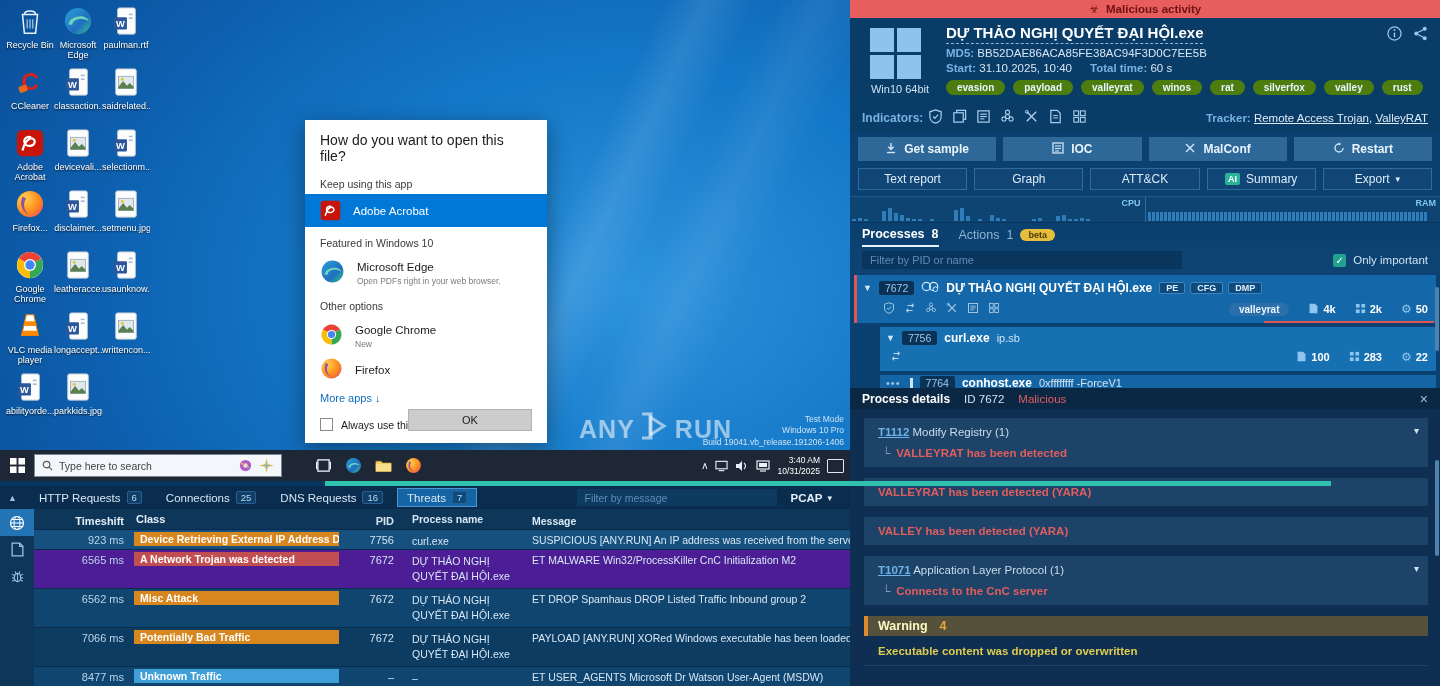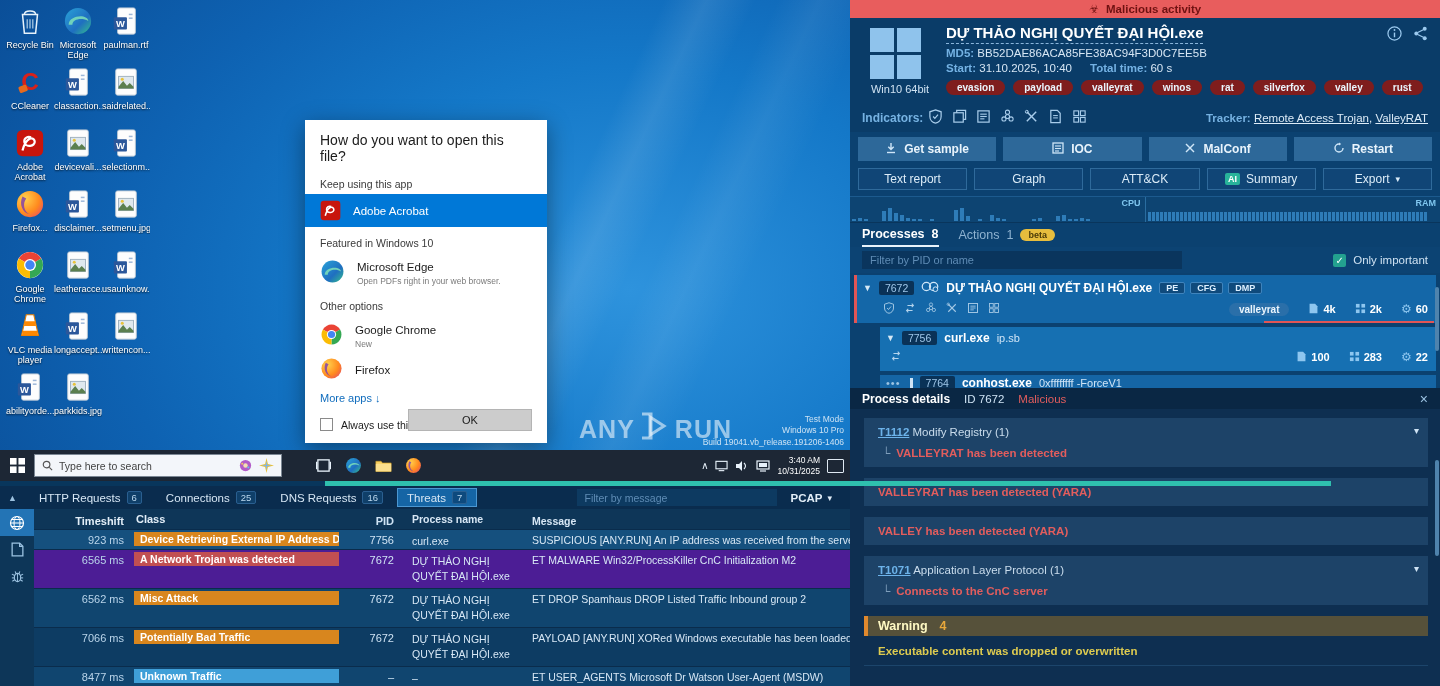--- a/index.html
+++ b/index.html
@@ -86,21 +86,21 @@
 .banner{height:18px;background:#e85d5d;display:flex;align-items:center;justify-content:center;gap:7px;color:#6f1212;font-weight:bold;font-size:11.5px}
 .fileblock{position:relative;height:86px;background:#0a3c68;padding:6px 10px 0 96px}
 .winlogo{position:absolute;left:20px;top:10px;display:grid;grid-template-columns:24px 24px;grid-auto-rows:24px;gap:3px}
 .winlogo i{background:#8fc3ec;display:block}
 .os-label{position:absolute;left:12px;top:65px;width:76px;text-align:center;font-size:11px;color:#cfe2f2}
 .f-title{display:inline-block;font-size:15px;font-weight:bold;color:#fff;border-bottom:1px dashed #8ab6dc;padding-bottom:2px;white-space:nowrap}
 .f-meta{font-size:11.5px;margin-top:3px;color:#d6e6f4}
 .f-meta b{color:#74b2e4}
 .f-meta .sp{display:inline-block;width:18px}
 .tagrow{display:flex;gap:8px;margin-top:6px}
-.pill{background:#7f1d1d;color:#eaf5fd;font-size:10px;font-weight:bold;padding:2px 11px;border-radius:10px;cursor:pointer}
+.pill{background:#4d7c0f;color:#eaf5fd;font-size:10px;font-weight:bold;padding:2px 11px;border-radius:10px;cursor:pointer}
 .hd-ic{position:absolute;top:8px;color:#9ccaef;cursor:pointer}
 .ind-row{height:28px;display:flex;align-items:center;gap:5px;padding:0 12px;background:#0a3c68}
 .ind-row .lbl{color:#76b2e2;font-weight:bold;font-size:12px}
 .ind-row svg{width:15px;height:15px;cursor:pointer}
 .tracker{margin-left:auto;font-size:11.5px}
 .tracker b{color:#76b2e2}
 .tracker a{color:#dcebf7;text-decoration:underline;cursor:pointer}
 .btnrow{display:flex;gap:7px;padding:5px 8px 2px}
 .btn1{flex:1;height:24px;background:#2d6899;color:#e9f4fc;font-size:12px;font-weight:bold;display:flex;align-items:center;justify-content:center;gap:7px;cursor:pointer}
 .btn2{flex:1;height:22px;background:rgba(22,76,126,.45);border:1px solid #2f6a9b;color:#dcecf8;font-size:12px;display:flex;align-items:center;justify-content:center;gap:6px;cursor:pointer}
@@ -1004,21 +1004,21 @@
               <span><svg viewBox="0 0 12 12" width="11" height="11">
                   <rect x="1" y="1" width="4" height="4" fill="#8ec6ef"></rect>
                   <rect x="7" y="1" width="4" height="4" fill="#8ec6ef"></rect>
                   <rect x="1" y="7" width="4" height="4" fill="#8ec6ef"></rect>
                   <rect x="7" y="7" width="4" height="4" fill="#8ec6ef"></rect>
                 </svg></span>
               <span>2k</span>
             </span>
             <span class="cntr">
               <span class="g">⚙</span>
-              <span>60</span>
+              <span>50</span>
             </span>
           </div>
         <div class="redline"></div>
       </div>
 
       <div class="prow child" style="background:#1670b2">
         <div class="pl1">
           <span class="caret">▼</span>
           <span class="pidchip">7756</span>
           <span class="pname">curl.exe</span>

